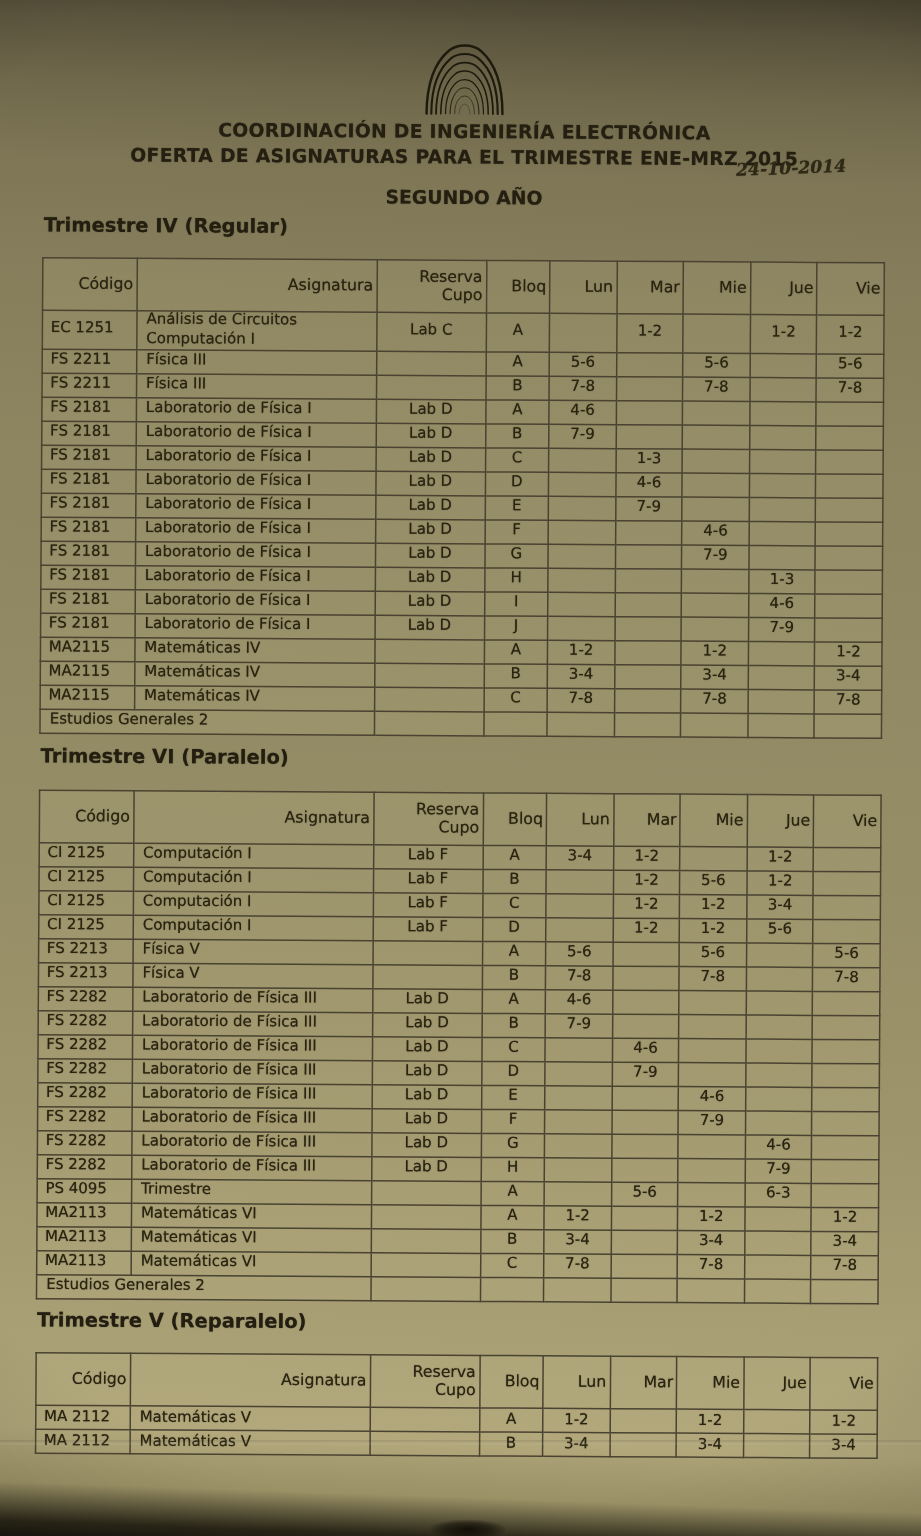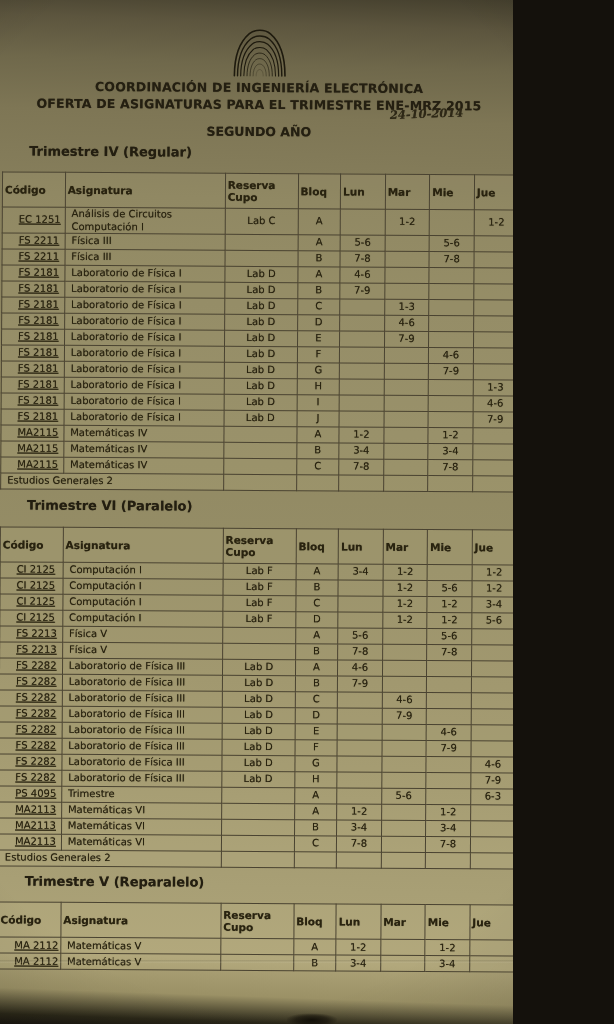--- a/index.html
+++ b/index.html
@@ -2,21 +2,21 @@
 <html><head>
 <meta charset="utf-8">
 <style>
   html,body{margin:0;padding:0;}
   body{
     width:614px;height:1024px;overflow:hidden;
     background:#14110c;
     font-family:"DejaVu Sans","Liberation Sans",sans-serif;
   }
   .photo{
-    position:relative;width:513px;height:1024px;overflow:hidden;
+    position:relative;width:614px;height:1024px;overflow:hidden;
     background:
       radial-gradient(ellipse 140% 95% at 50% 46%, rgba(0,0,0,0) 55%, rgba(0,0,0,0.22) 82%, rgba(10,8,4,0.48) 100%),
       linear-gradient(182deg,
         #45402e 0%, #5c553e 3%, #6f684b 7%, #7e7655 12%,
         #877f5c 20%, #8d8560 30%, #918963 42%, #958d66 55%,
         #9a9169 66%, #a0976e 76%, #a89f75 86%, #ada378 93%,
         #9b9166 96.5%, #2a2718 99%, #191610 100%);
   }
   .crease{
     position:absolute;left:0;right:0;top:960px;height:3px;
@@ -56,26 +56,26 @@
     border-collapse:collapse;table-layout:fixed;
     width:562px;margin:13px auto 0 auto;
     background:rgba(214,204,158,0.12);
     font-size:10px;color:#29230f;
   }
   th,td{
     border:1px solid #4a4331;
     padding:0 2px;overflow:hidden;white-space:nowrap;
   }
   th{
-    height:34px;font-size:10.5px;font-weight:bold;text-align:left;
+    height:34px;font-size:10.5px;font-weight:normal;text-align:right;
     line-height:1.15;vertical-align:middle;white-space:normal;
   }
   td{height:15px;text-align:center;line-height:1.25;}
   td.left{text-align:left;padding-left:6px;white-space:normal;}
-  td.code{text-align:left;padding-left:16px;text-decoration:underline;}
+  td.code{text-align:left;padding-left:5px;}
   tr.footer-row td{height:15px;}
   .col-codigo{width:62px;}
   .col-asig{width:158px;}
   .col-reserva{width:72px;}
   .col-bloq{width:42px;}
   .col-day{width:44px;}
   .bottom-mark{
     position:absolute;left:290px;top:1013px;width:50px;height:11px;
     background:radial-gradient(ellipse at 50% 60%, rgba(14,11,5,0.9) 0%, rgba(14,11,5,0.55) 45%, transparent 75%);
   }

